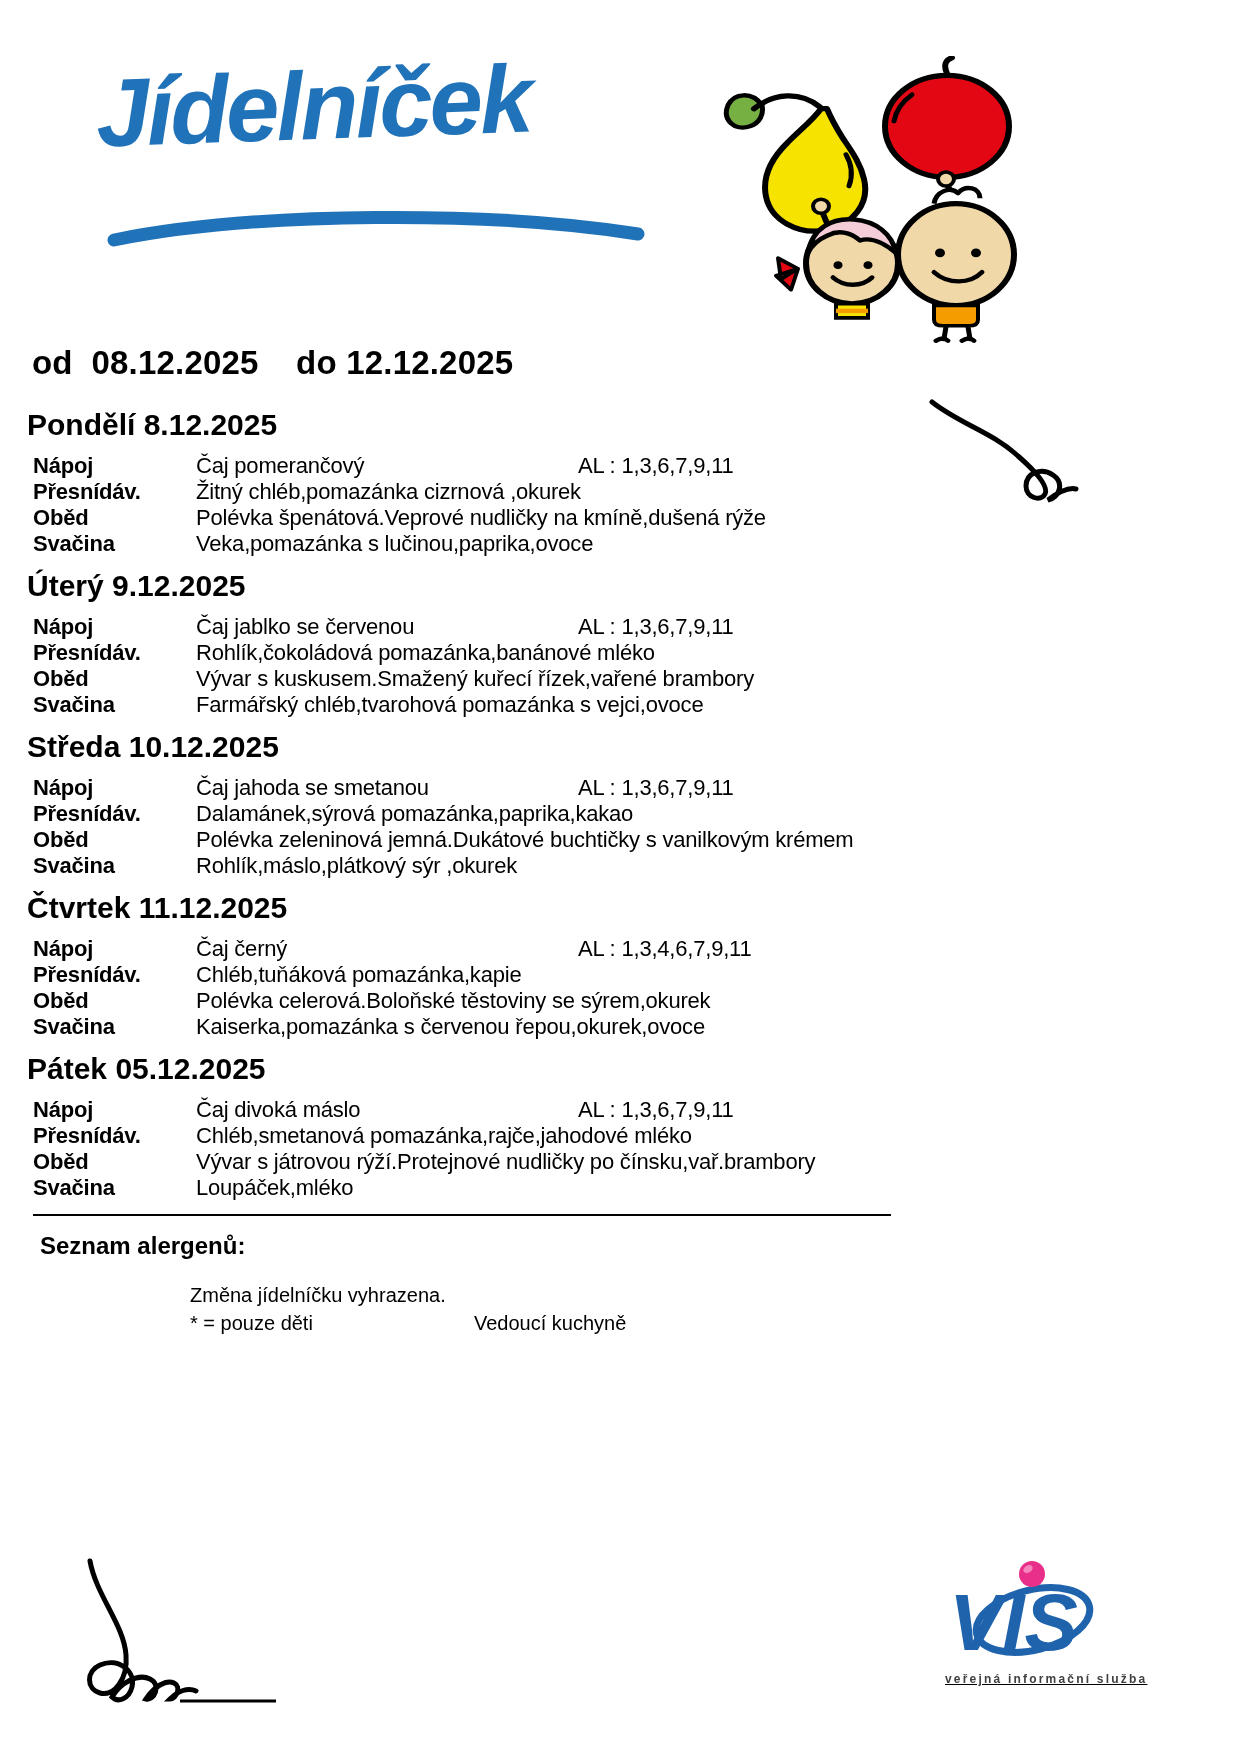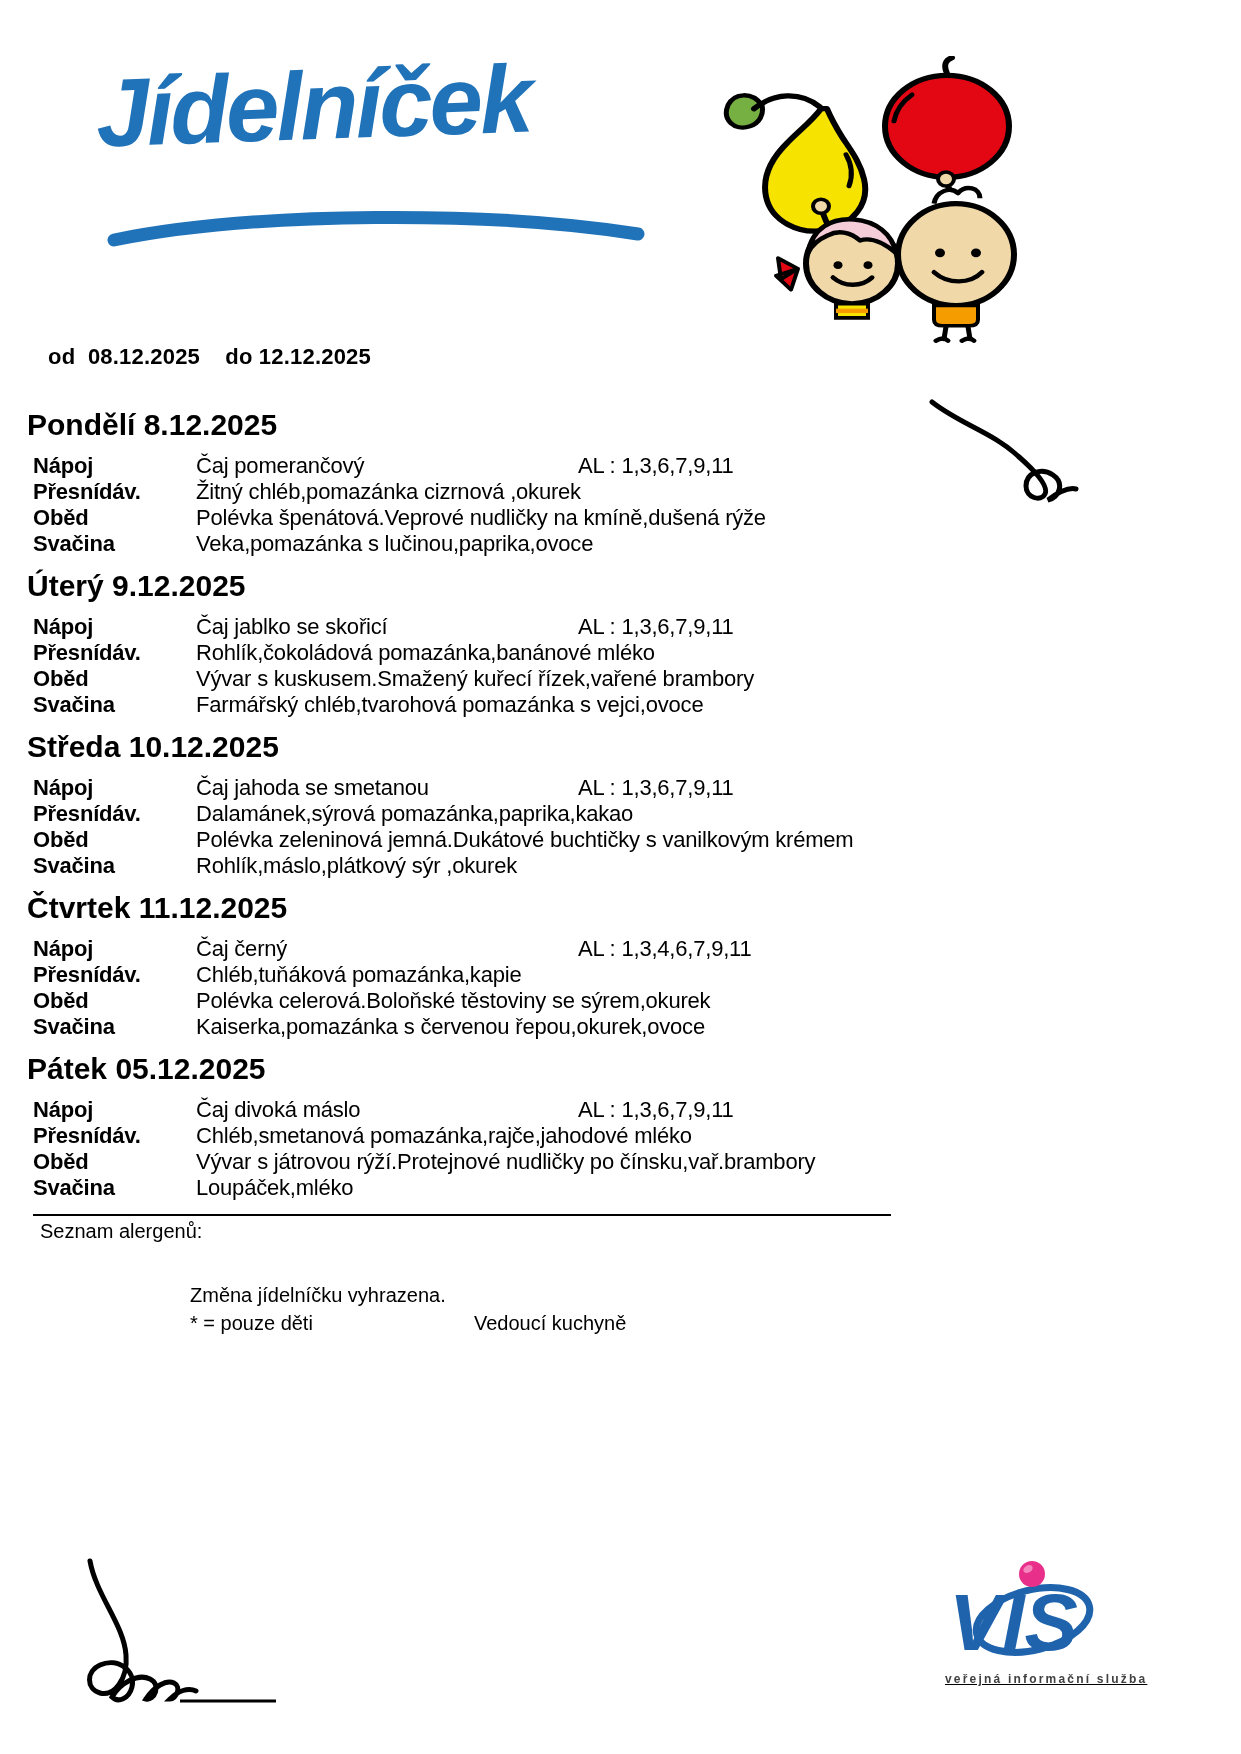--- a/index.html
+++ b/index.html
@@ -8,32 +8,32 @@
     font-family:"Liberation Sans", sans-serif; color:#000; overflow:hidden;
   }
   .title {
     position:absolute; left:96px; top:56px; font-size:96px; line-height:1.05;
     font-weight:bold; font-style:italic; color:#2173b9; letter-spacing:-3px;
     transform:rotate(-2deg); white-space:nowrap;
   }
   .title-swoosh { position:absolute; left:106px; top:204px; }
   .illustration { position:absolute; left:700px; top:56px; }
   .date-line {
-    position:absolute; left:48px; top:344px; font-size:22px; font-weight:bold;
+    position:absolute; left:32px; top:344px; font-size:33px; font-weight:bold;
     white-space:pre; letter-spacing:0.2px;
   }
   .menu { position:absolute; left:0; top:409px; width:1241px; }
   .day { margin:0 0 13px 0; }
   .day-heading { margin:0 0 12px 27px; font-size:30px; line-height:32px; font-weight:bold; }
   .meal-row { position:relative; height:26px; font-size:22px; letter-spacing:-0.2px; }
   .meal-label { position:absolute; left:33px; top:0; font-weight:bold; white-space:nowrap; }
   .meal-value { position:absolute; left:196px; top:0; white-space:nowrap; }
   .meal-al { position:absolute; left:578px; top:0; white-space:nowrap; }
   .bottom-rule { margin:3px 0 0 33px; width:858px; border-top:2px solid #000; height:0; }
-  .allergen-heading { margin:4px 0 0 40px; font-size:20px; }
+  .allergen-heading { margin:16px 0 0 40px; font-size:24px;font-weight:bold; }
   .note-change { position:absolute; left:190px; top:1284px; font-size:20px; }
   .note-children { position:absolute; left:190px; top:1312px; font-size:20px; }
   .note-chef { position:absolute; left:474px; top:1312px; font-size:20px; }
   .signature-left { position:absolute; left:62px; top:1553px; }
   .signature-right { position:absolute; left:916px; top:336px; }
   .vis-logo { position:absolute; left:945px; top:1556px; width:178px; text-align:left;text-decoration:underline; }
   .vis-subtitle {
     margin-top:0px; font-size:12px; font-weight:bold; color:#404040;
     letter-spacing:2.2px; white-space:nowrap;
   }
@@ -114,21 +114,21 @@
         </div>
         <div class="meal-row">
           <span class="meal-label">Svačina</span>
           <span class="meal-value">Veka,pomazánka s lučinou,paprika,ovoce</span>
         </div>
       </section>
       <section class="day">
         <h2 class="day-heading">Úterý 9.12.2025</h2>
         <div class="meal-row">
           <span class="meal-label">Nápoj</span>
-          <span class="meal-value">Čaj jablko se skořicí</span>
+          <span class="meal-value">Čaj jablko se červenou</span>
           <span class="meal-al">AL : 1,3,6,7,9,11</span>
         </div>
         <div class="meal-row">
           <span class="meal-label">Přesnídáv.</span>
           <span class="meal-value">Rohlík,čokoládová pomazánka,banánové mléko</span>
         </div>
         <div class="meal-row">
           <span class="meal-label">Oběd</span>
           <span class="meal-value">Vývar s kuskusem.Smažený kuřecí řízek,vařené brambory</span>
         </div>

